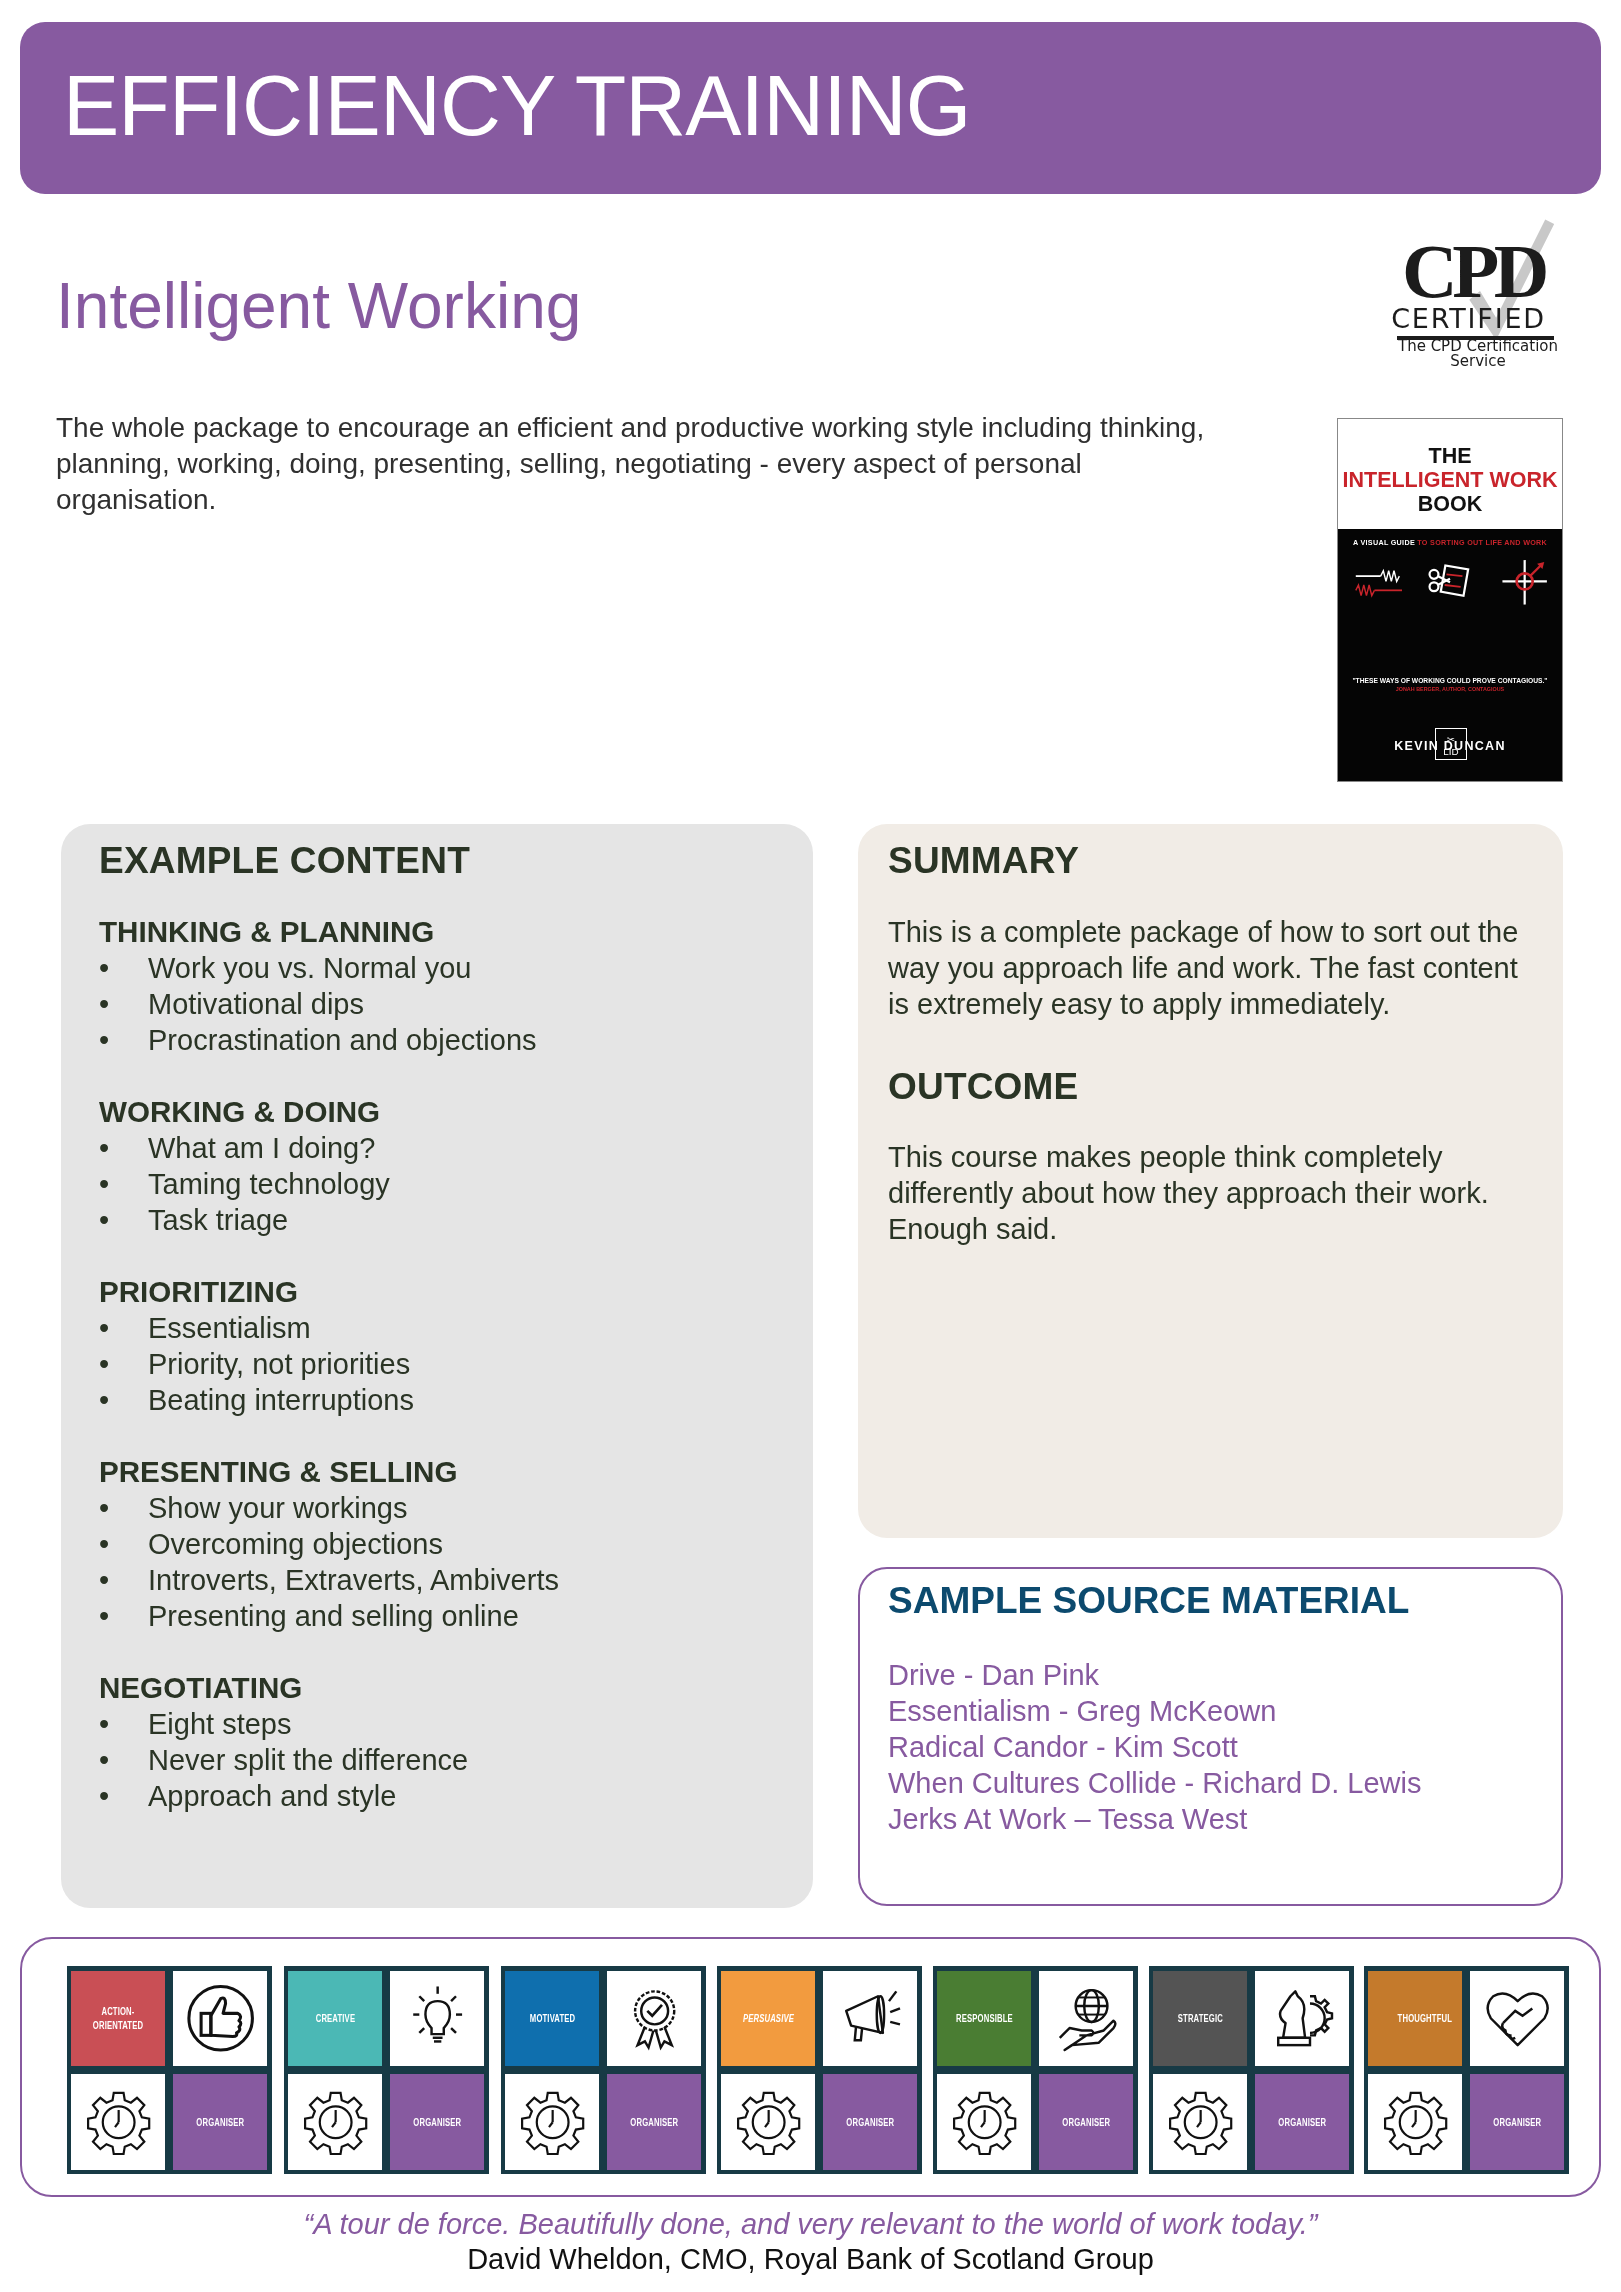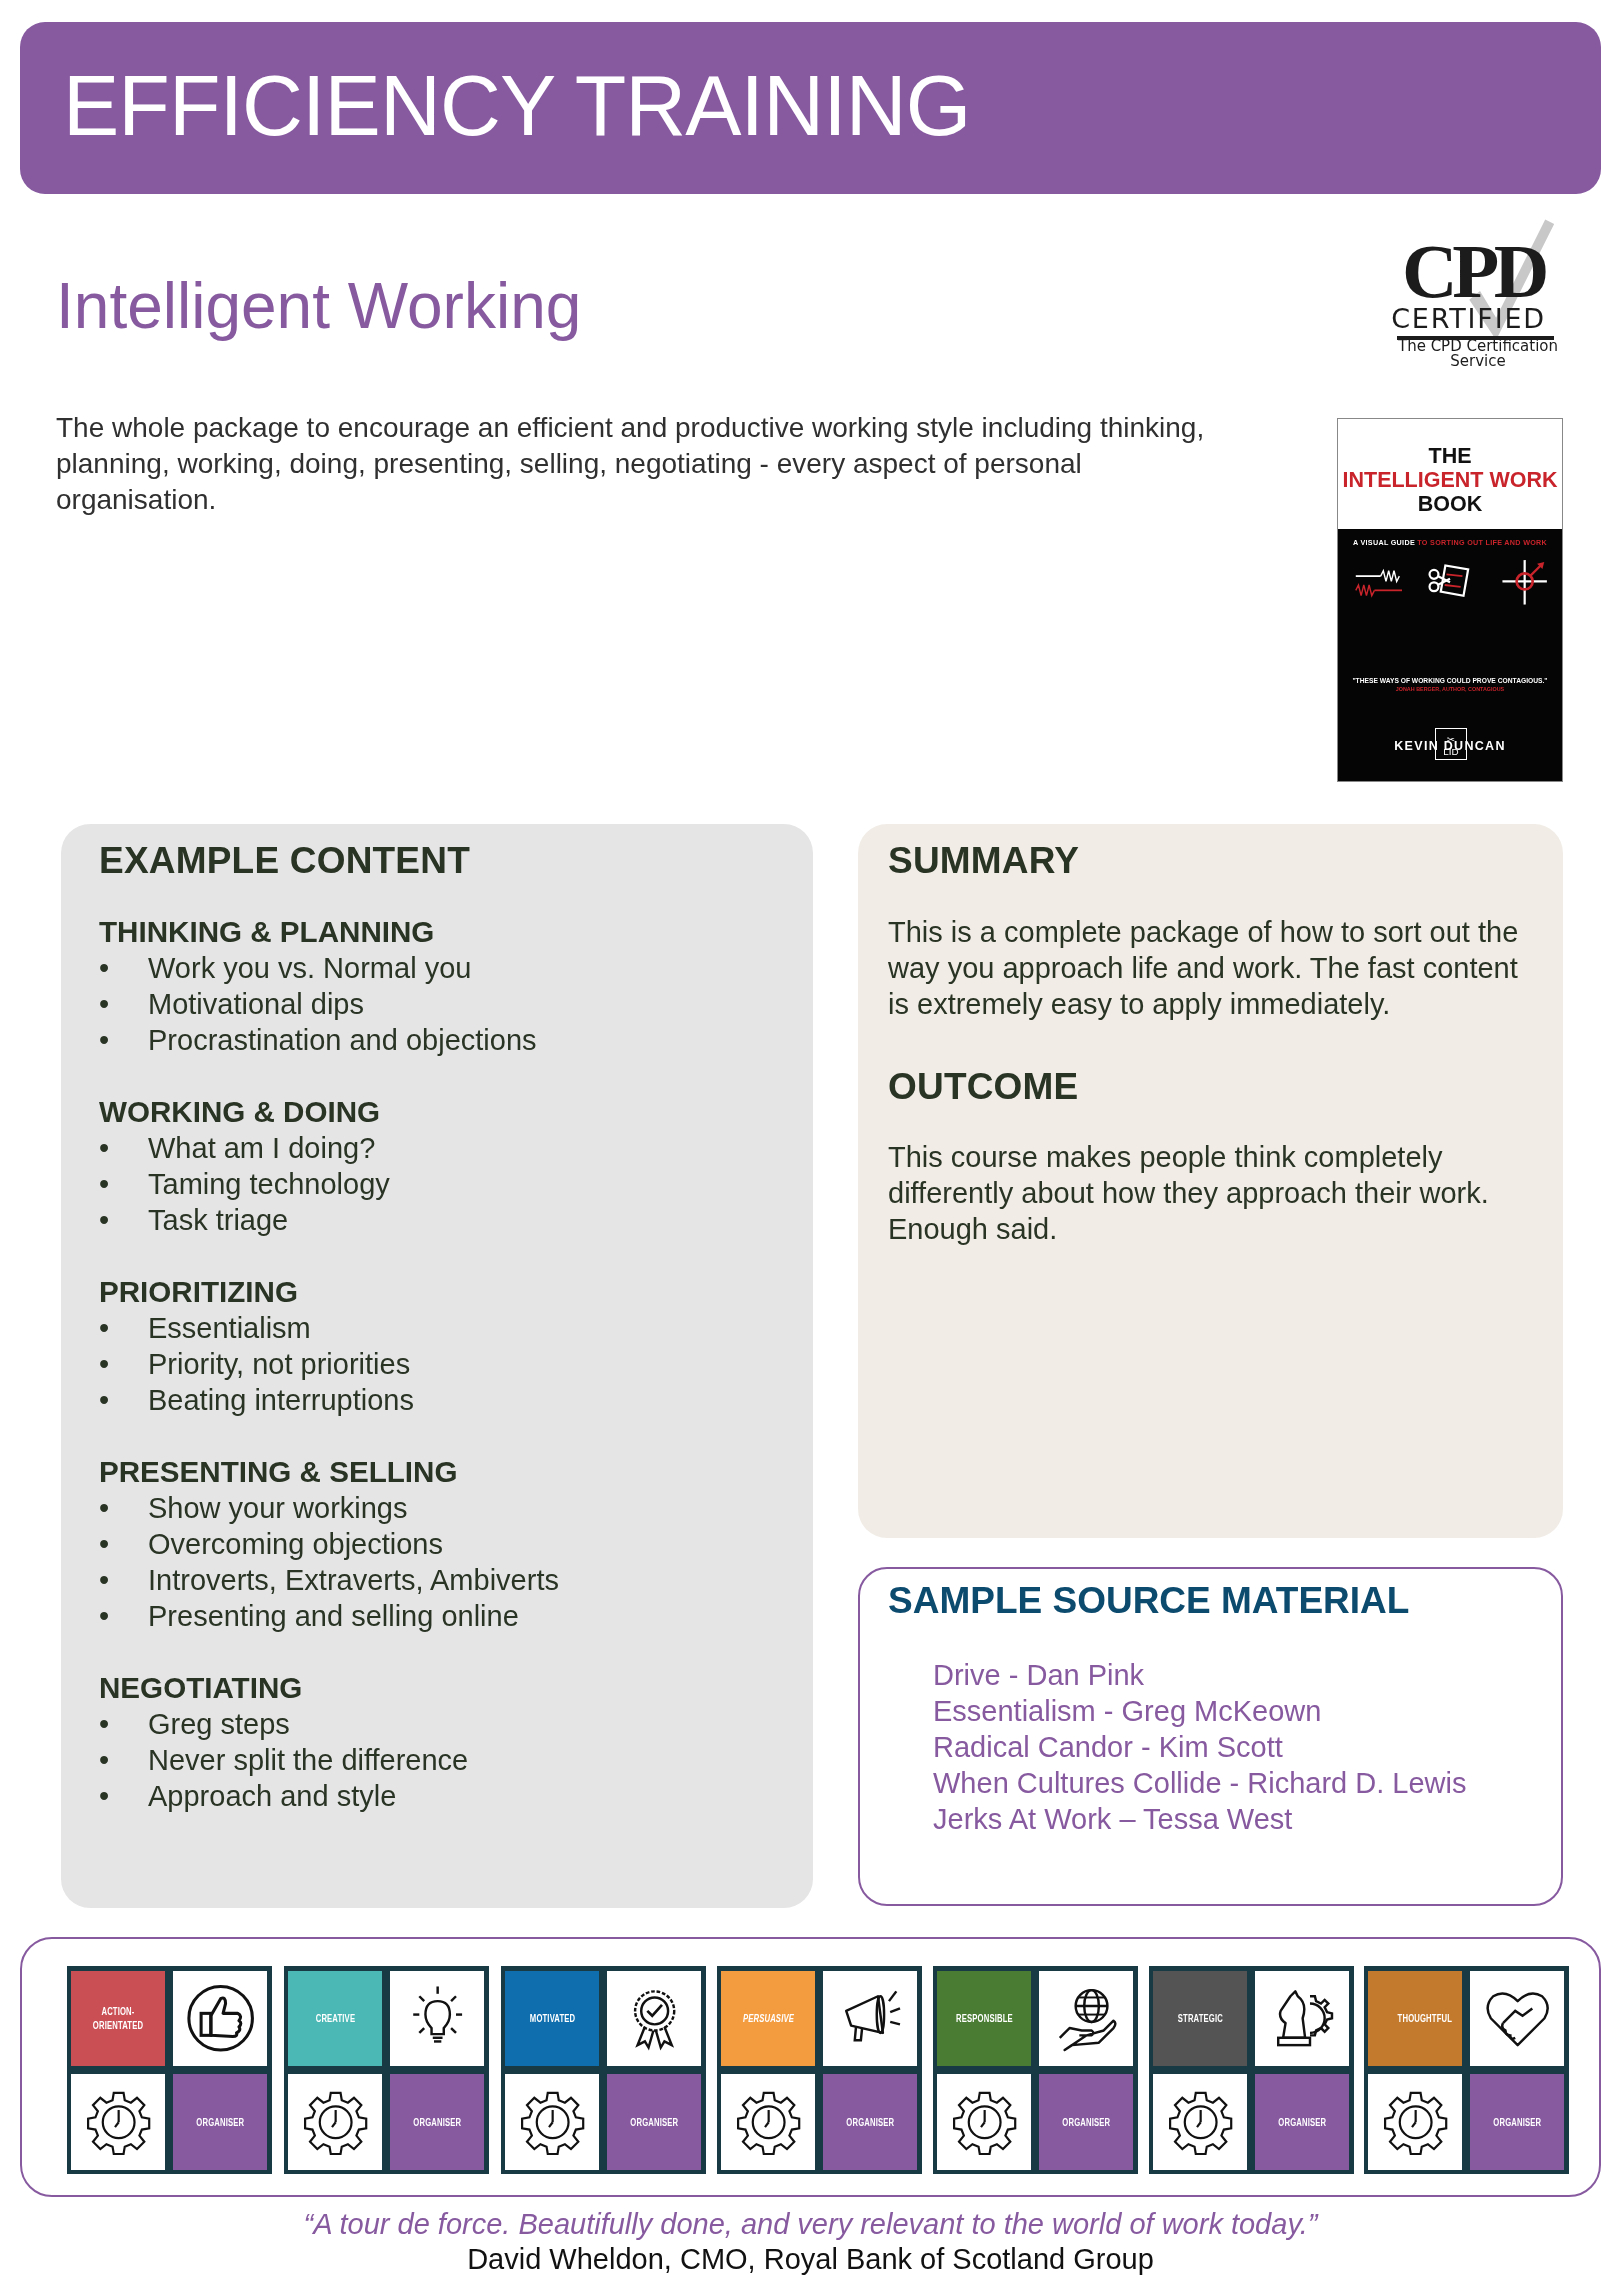--- a/index.html
+++ b/index.html
@@ -57,21 +57,21 @@
   .ex-body { position: absolute; left: 38px; top: 90px; width: 690px; }
   .ex-section { margin-bottom: 36px; }
 
   .sum-title { position: absolute; left: 30px; top: 16px; }
   .sum-text { position: absolute; left: 30px; top: 90px; width: 654px; font-size: 29px; line-height: 36px; color: #2a3425; }
   .out-title { position: absolute; left: 30px; top: 242px; }
   .out-text { position: absolute; left: 30px; top: 315px; width: 654px; font-size: 29px; line-height: 36px; color: #2a3425; }
 
   .src-title { position: absolute; left: 28px; top: 10.7px; font-weight: 700; font-size: 37px; color: #0c4a6e; }
   .src-list { position: absolute; left: 28px; top: 88px; list-style: none; }
-  .src-list li { font-size: 29px; line-height: 36px; color: #875aa0; margin-left: 45px; }
+  .src-list li { font-size: 29px; line-height: 36px; color: #875aa0; }
 
   
   .strip { position: absolute; left: 19.7px; top: 1937px; width: 1581px; height: 260px; border: 2.7px solid #875aa0; border-radius: 32px; background: #fff; }
   .badge { position: absolute; top: 27px; width: 205px; height: 208px; background: #173a45; padding: 4.5px; display: grid; grid-template-columns: 1fr 1fr; grid-template-rows: 1fr 1fr; gap: 8px; }
   .tile { display: flex; align-items: center; justify-content: center; text-align: center; color: #fff; font-weight: 700; font-size: 10.7px; line-height: 14.3px; font-family: "Liberation Sans", sans-serif; transform-origin: center; }
   .tile span { display: inline-block; transform: scaleX(0.72); letter-spacing: 0.2px; }
   .tile.white { background: #fff; }
   .tile.organiser { background: #875aa0; }
   .tile svg { width: 78%; height: 78%; }
 
@@ -176,21 +176,21 @@
       <ul class="bullet-list">
         <li>Show your workings</li>
         <li>Overcoming objections</li>
         <li>Introverts, Extraverts, Ambiverts</li>
         <li>Presenting and selling online</li>
       </ul>
     </div>
     <div class="ex-section">
       <div class="sec-heading">NEGOTIATING</div>
       <ul class="bullet-list">
-        <li>Greg steps</li>
+        <li>Eight steps</li>
         <li>Never split the difference</li>
         <li>Approach and style</li>
       </ul>
     </div>
   </div>
 </div>
 
 <div class="panel-beige">
   <div class="panel-heading sum-title">SUMMARY</div>
   <div class="sum-text">This is a complete package of how to sort out the way you approach life and work. The fast content is extremely easy to apply immediately.</div>

